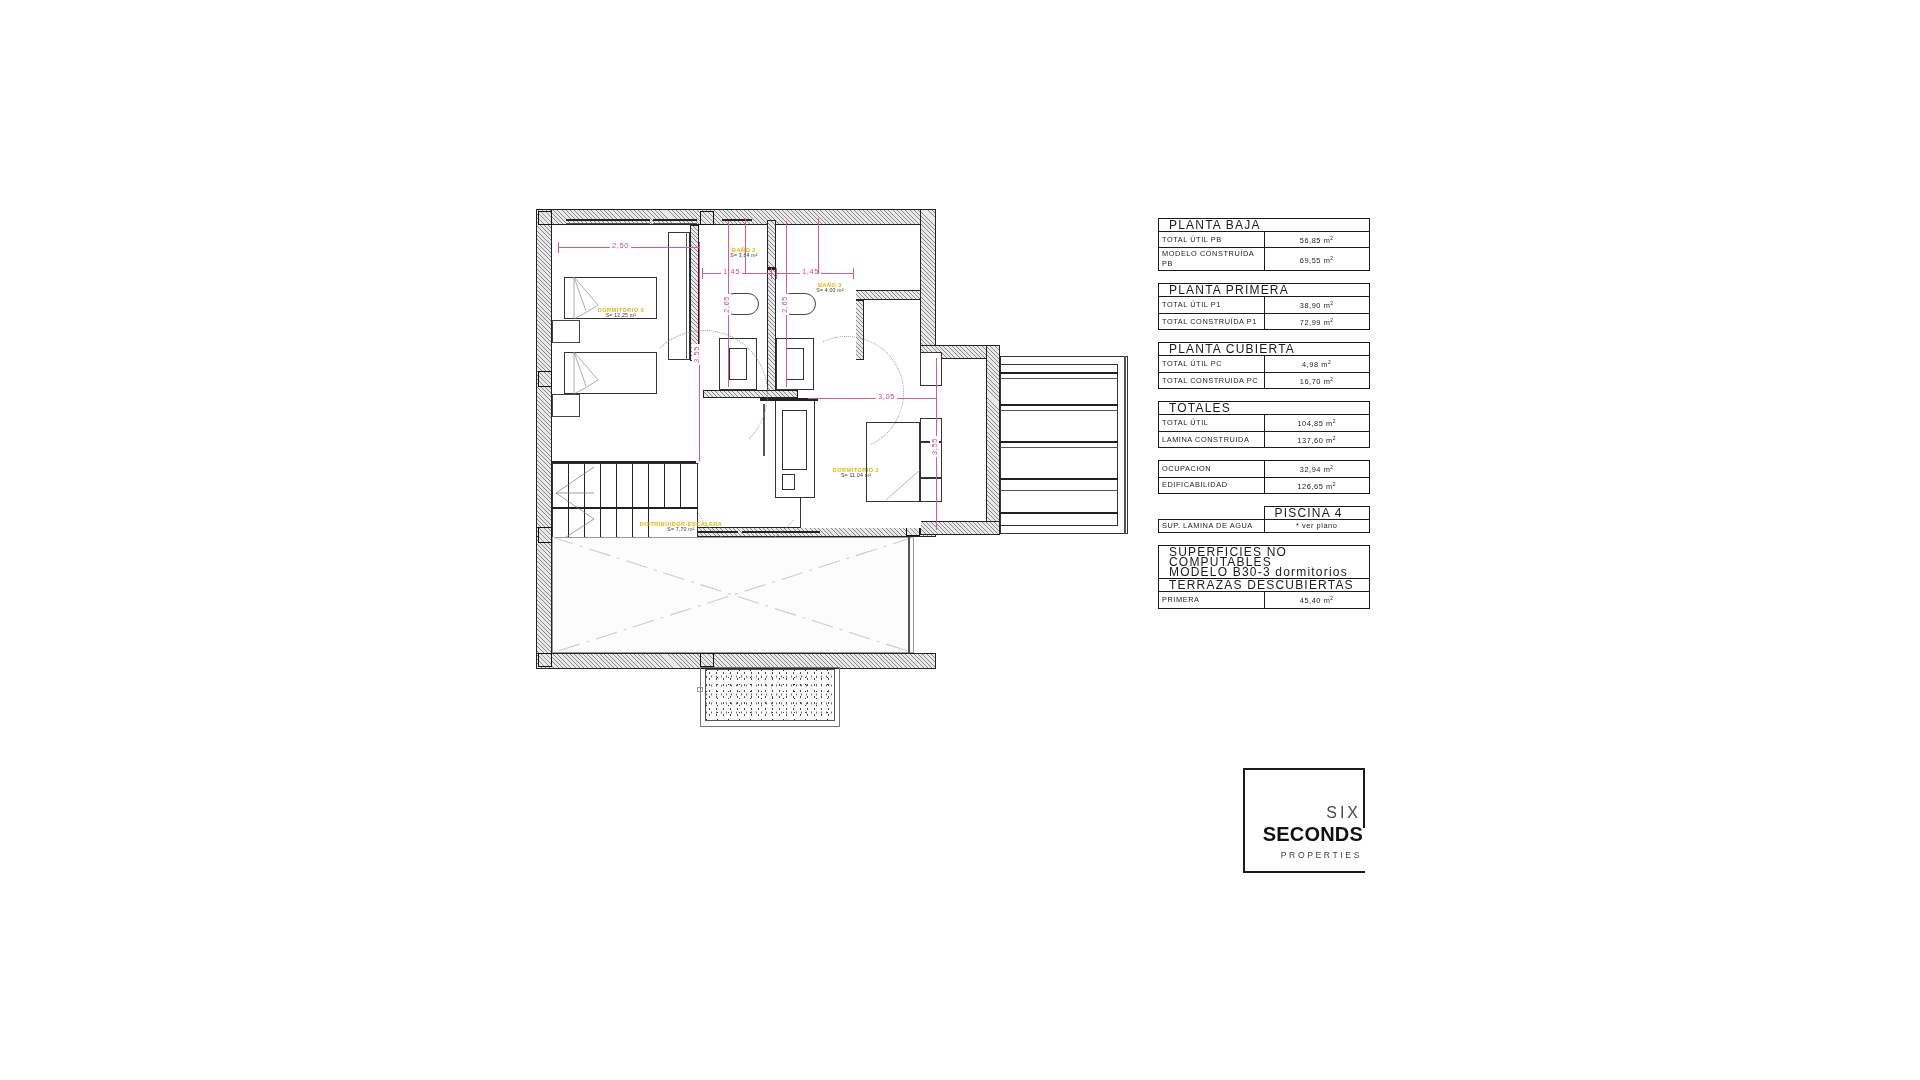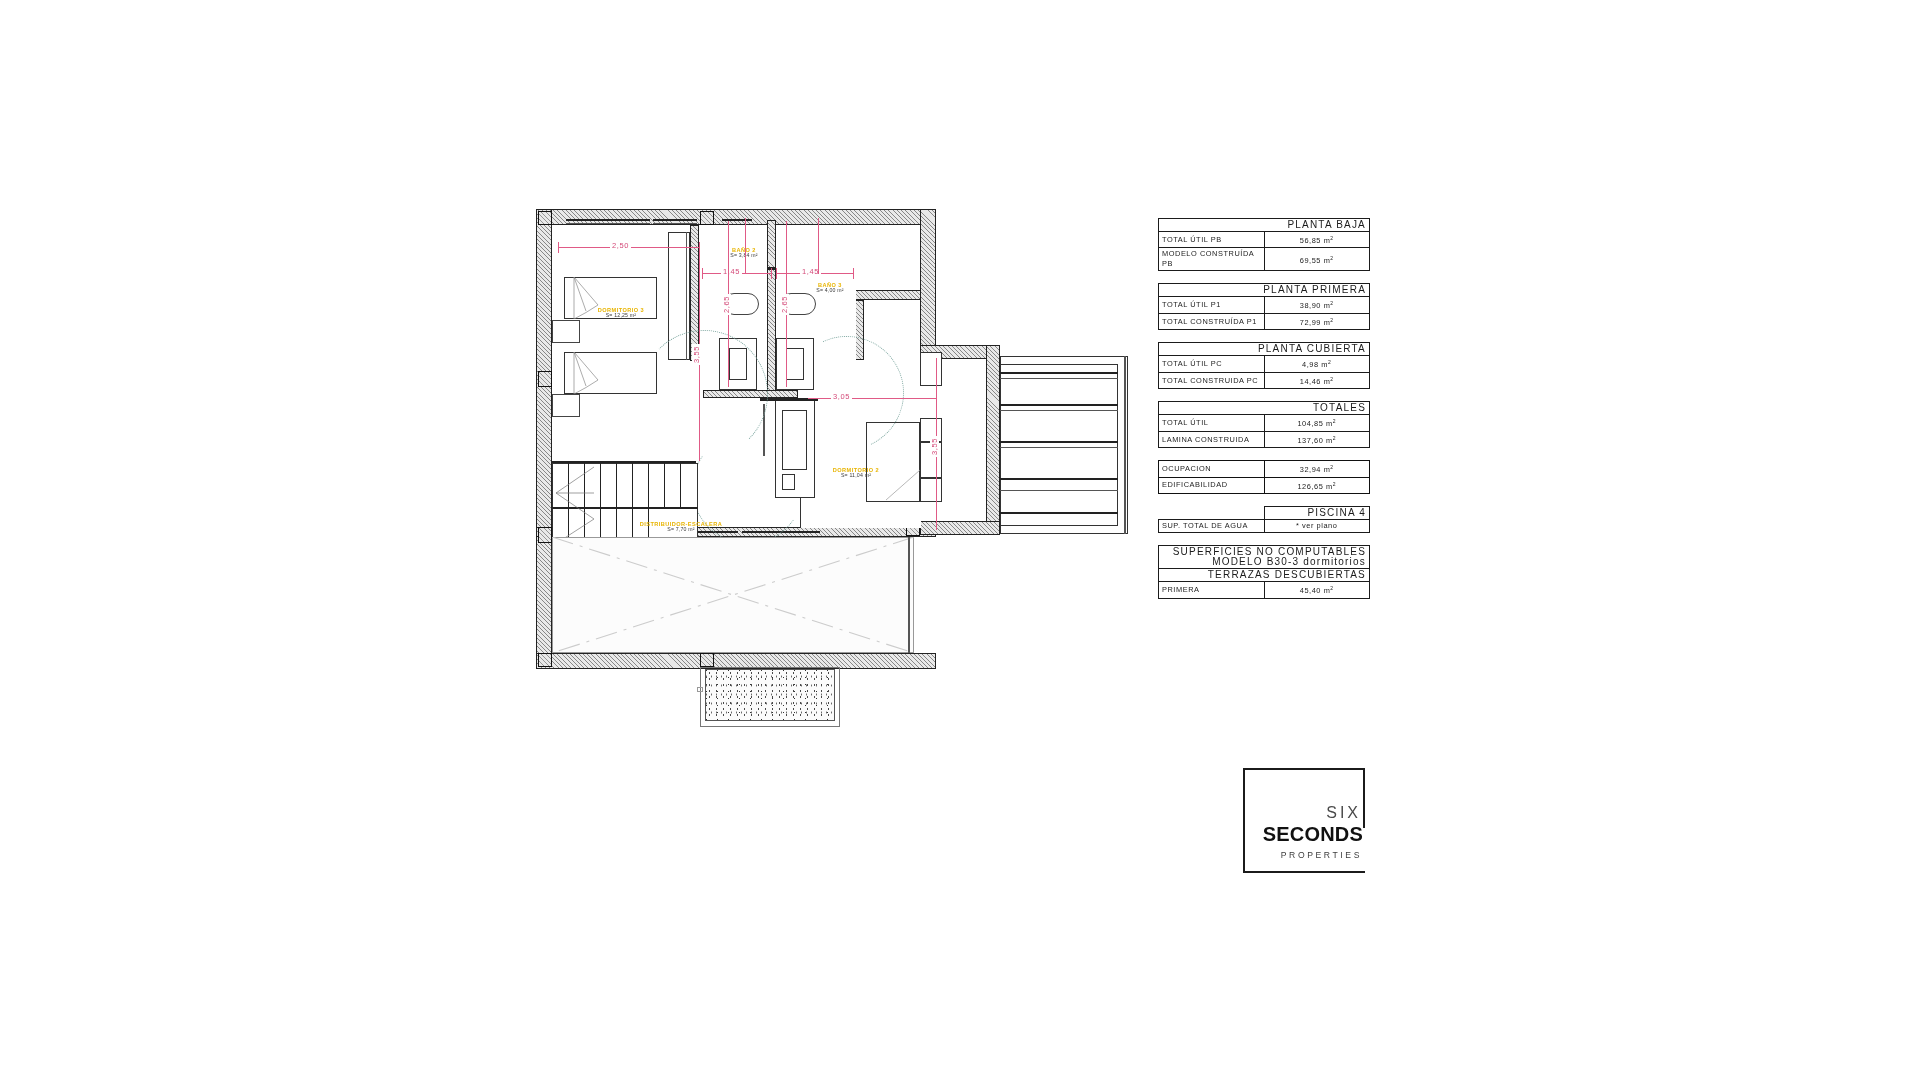--- a/index.html
+++ b/index.html
@@ -116,23 +116,23 @@
   .tbl td {
     border: 1px solid #1b1b1b;
     font-size: 7.4px;
     letter-spacing: 0.55px;
     padding: 1px 3px;
     height: 10px;
     line-height: 10px;
     background: #fff;
   }
   .tbl td.hdr {
-    text-align: right;
+    text-align: left;
     letter-spacing: 1.2px;
-    font-size: 10px;
+    font-size: 12px;
     padding-left: 10px;
   }
   .tbl td.val { text-align: center; }
   .tbl td.lbl { text-align: left; }
   .gap {
     height: 11px;
     border: none !important;
     background: transparent !important;
   }
   .gap-lg {
@@ -365,21 +365,21 @@
   <div class="abs dim" style="left:776px; top:268px; width:1px; height:11px;"></div>
   <div class="abs dim" style="left:853px; top:268px; width:1px; height:11px;"></div>
   <div class="dim-label" style="left:800px; top:267px;">1,45</div>
 
   <div class="abs dimv" style="left:728px; top:221px; width:1px; height:166px;"></div>
   <div class="dim-label-v" style="left:716px; top:300px;">2,65</div>
   <div class="abs dimv" style="left:786px; top:221px; width:1px; height:166px;"></div>
   <div class="dim-label-v" style="left:774px; top:300px;">2,65</div>
 
   <div class="abs dim" style="left:808px; top:398px; width:128px; height:1px;"></div>
-  <div class="dim-label" style="left:831px; top:392px;">3,05</div>
+  <div class="dim-label" style="left:876px; top:392px;">3,05</div>
 
   <div class="abs dimv" style="left:936px; top:358px; width:1px; height:172px;"></div>
   <div class="dim-label-v" style="left:924px; top:442px;">3,55</div>
 
   <div class="abs dim" style="left:745px; top:218px; width:1px; height:56px;"></div>
   <div class="abs dim" style="left:818px; top:218px; width:1px; height:56px;"></div>
 
 </div>
 
 <div id="schedule">
@@ -433,21 +433,21 @@
     <tr>
       <td class="lbl">TOTAL  ÚTIL  PC</td>
       <td class="val">
         <span>4,98</span>
         <span>m</span><span class="sup">2</span>
       </td>
     </tr>
     <tr>
       <td class="lbl">TOTAL  CONSTRUIDA  PC</td>
       <td class="val">
-        <span>14,46</span>
+        <span>16,70</span>
         <span>m</span><span class="sup">2</span>
       </td>
     </tr>
     <tr>
           <td class="gap" colspan="2"></td>
         </tr>
 
     <tr>
       <td class="hdr" colspan="2">TOTALES</td>
     </tr>
@@ -485,21 +485,21 @@
     </tr>
     <tr>
           <td class="gap-lg" colspan="2"></td>
         </tr>
 
     <tr>
       <td style="border:none; background:transparent;"></td>
       <td class="hdr">PISCINA  4</td>
     </tr>
     <tr>
-      <td class="lbl">SUP.  TOTAL  DE  AGUA</td>
+      <td class="lbl">SUP.  LAMINA  DE  AGUA</td>
       <td class="val">*  ver  plano</td>
     </tr>
     <tr>
           <td class="gap-lg" colspan="2"></td>
         </tr>
 
     <tr>
       <td class="hdr two-line" colspan="2">
         <span>SUPERFICIES  NO  COMPUTABLES</span><br>
         <span>MODELO  B30-3  dormitorios</span>

